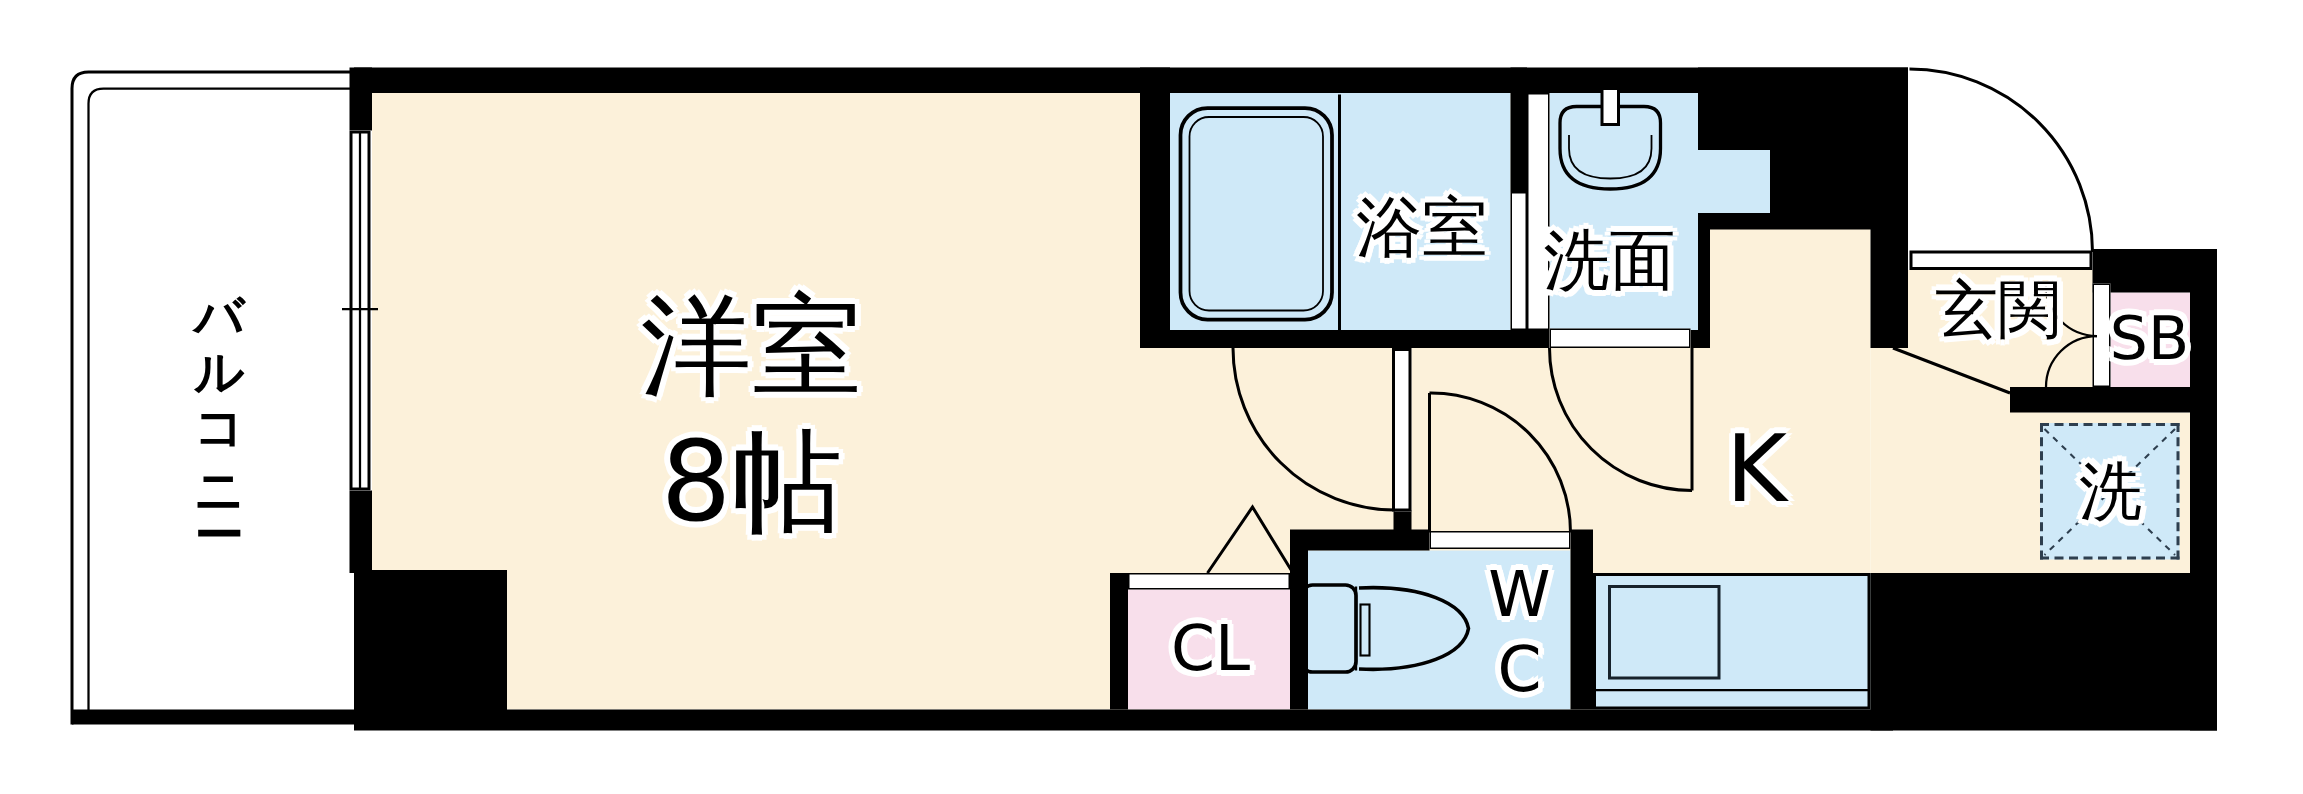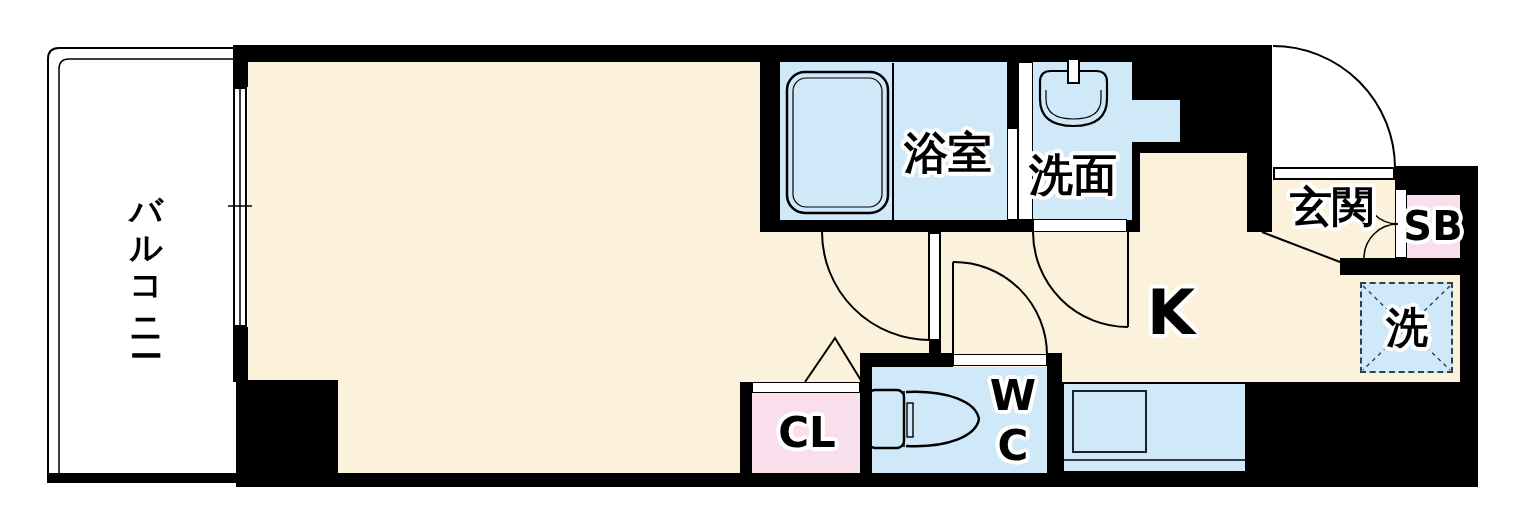--- a/index.html
+++ b/index.html
@@ -9,21 +9,21 @@
   }
   .abs { position:absolute; box-sizing:border-box; }
   .floor { background:var(--cream,#fcf1da); }
   .wet   { background:var(--blue,#cfe9f8); }
   .store { background:var(--pink,#f8dfeb); }
   .wall  { background:var(--wall,#000000); }
   .door  { background:#ffffff; border:2px solid #000; }
   .door-thin { background:#ffffff; border:1.5px solid #000; }
   svg.overlay { position:absolute; left:0; top:0; pointer-events:none; }
   .label {
-    position:absolute; color:#000; font-weight:700; white-space:nowrap;
+    position:absolute; color:#000; font-weight:400; white-space:nowrap;
     transform:translate(-50%,-50%); text-align:center; line-height:1.1;
     text-shadow:-3px -3px 0 #fff,3px -3px 0 #fff,-3px 3px 0 #fff,3px 3px 0 #fff,
                 0 -4px 0 #fff,0 4px 0 #fff,-4px 0 0 #fff,4px 0 0 #fff;
   }
   .label.vert { writing-mode:vertical-rl; text-orientation:mixed; letter-spacing:4px;
     text-shadow:none; font-weight:600; }
   .washer {
     background:var(--blue,#cfe9f8);
     border:2.5px dashed #2e3f4f;
   }
@@ -137,20 +137,24 @@
 
     <g stroke="#2e3f4f" stroke-width="1.4" stroke-dasharray="4 4" fill="none">
       <path d="M 1363 286 L 1450 370"></path>
       <path d="M 1450 286 L 1363 370"></path>
     </g>
 
     <path d="M 1063 460 H 1246" fill="none" stroke="#000" stroke-width="1.5"></path>
   </svg>
 
   <div class="label vert" style="left:146px;top:258px;font-size:33px;">バルコニー</div>
+  <div class="label" style="left:501px;top:277px;font-size:74px;line-height:1.23;">
+    <div>洋室</div>
+    <div>8帖</div>
+  </div>
   <div class="label" style="left:948px;top:153px;font-size:44px;">浴室</div>
   <div class="label" style="left:1332px;top:207px;font-size:42px;">玄関</div>
   <div class="label" style="left:1073px;top:175px;font-size:44px;">洗面</div>
   <div class="label" style="left:1433px;top:226px;font-size:40px;">SB</div>
   <div class="label" style="left:1407px;top:328px;font-size:42px;">洗</div>
   <div class="label" style="left:1171px;top:313px;font-size:62px;">K</div>
   <div class="label" style="left:1013px;top:421px;font-size:42px;line-height:1.18;">
     <div>W</div>
     <div>C</div>
   </div>

